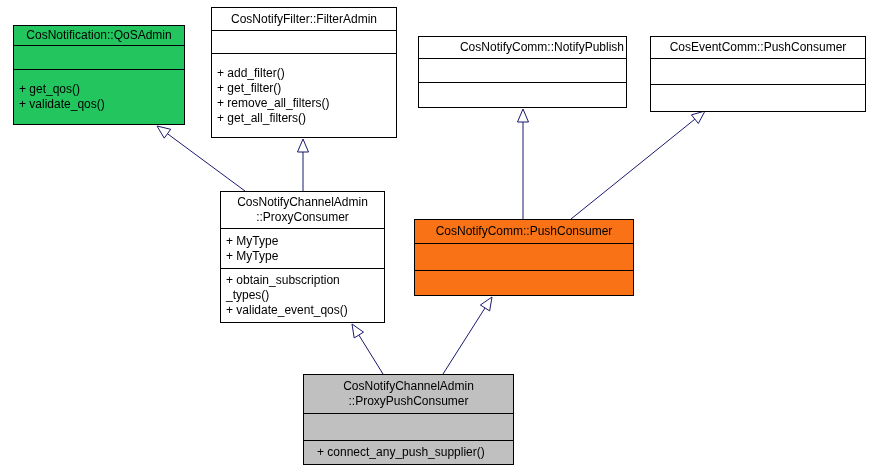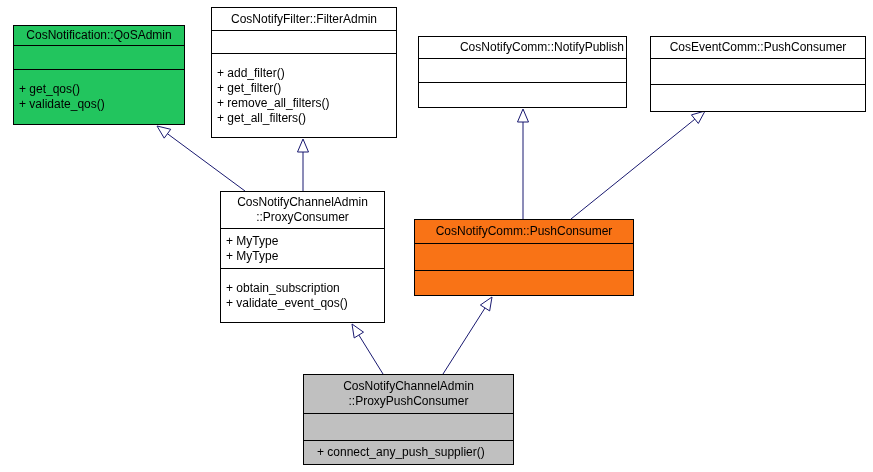--- a/index.html
+++ b/index.html
@@ -105,20 +105,21 @@
       <div class="sec sec-title" style="height: 37px; border-color: rgb(0, 0, 0);">
         <div class="txt-line">CosNotifyChannelAdmin</div>
         <div class="txt-line">::ProxyConsumer</div>
       </div>
       <div class="sec sec-mid" style="height: 40px; border-color: rgb(0, 0, 0);">
         <div class="txt-line">+ MyType</div>
         <div class="txt-line">+ MyType</div>
       </div>
       <div class="sec sec-bottom" style="border-color: rgb(0, 0, 0);">
         <div class="txt-line">+ obtain_subscription</div>
+        <div class="txt-line">_types()</div>
         <div class="txt-line">+ validate_event_qos()</div>
       </div>
     </div>
     <div class="node" style="left: 414px; top: 219px; width: 220px; height: 77px; background: #f97316; border-color: rgb(0, 0, 0);">
       <div class="sec sec-title" style="height: 24px; border-color: rgb(0, 0, 0);">
         <div class="txt-line">CosNotifyComm::PushConsumer</div>
       </div>
       <div class="sec sec-mid" style="height: 27px; border-color: rgb(0, 0, 0);"></div>
       <div class="sec sec-bottom" style="border-color: rgb(0, 0, 0);"></div>
     </div>

